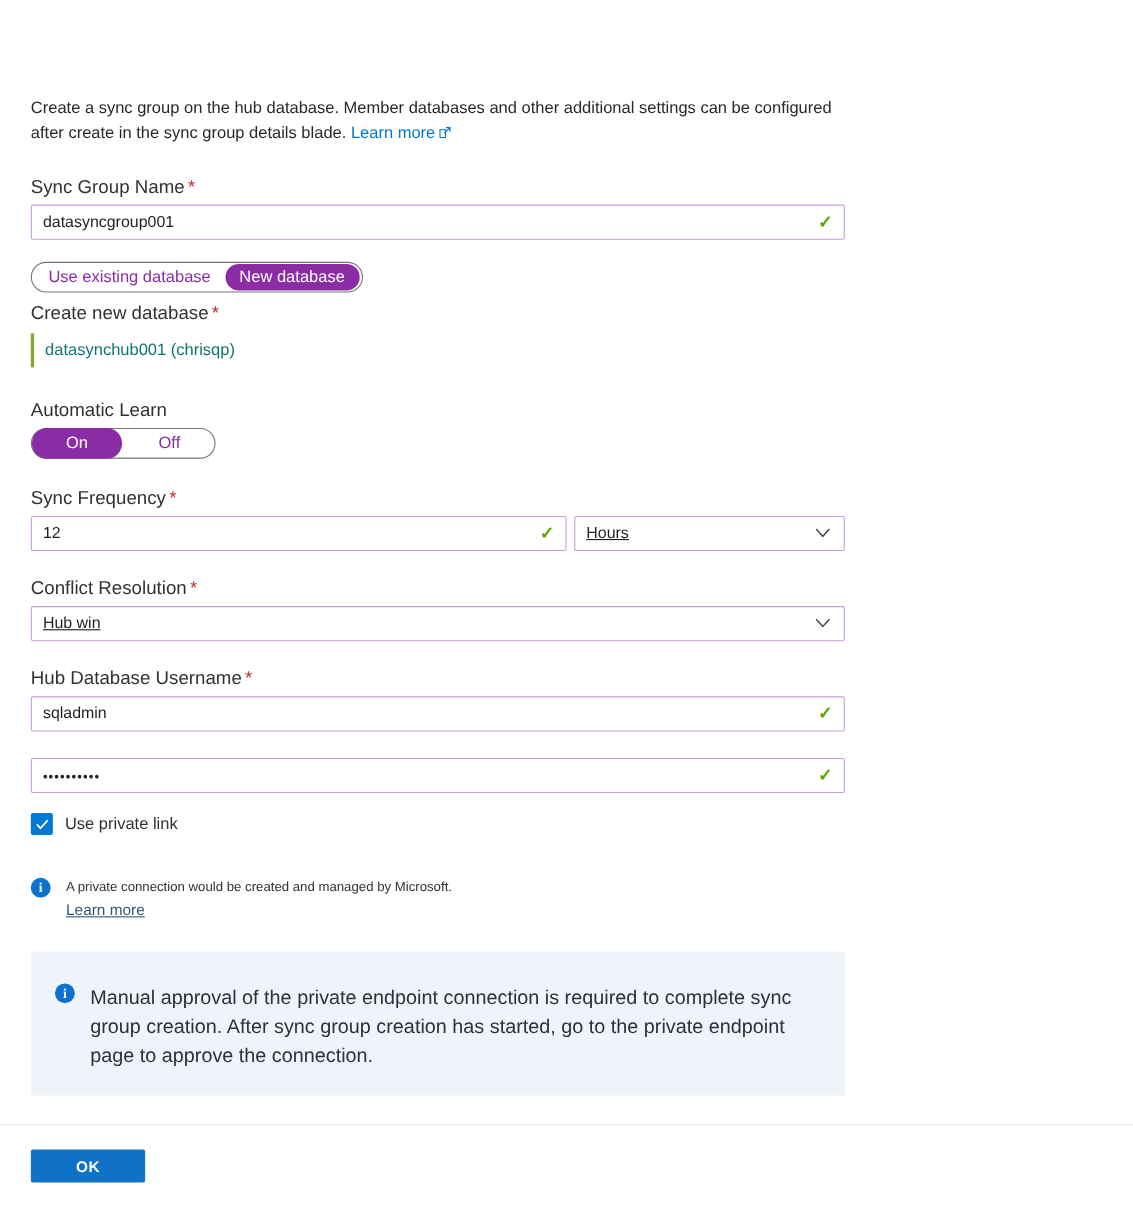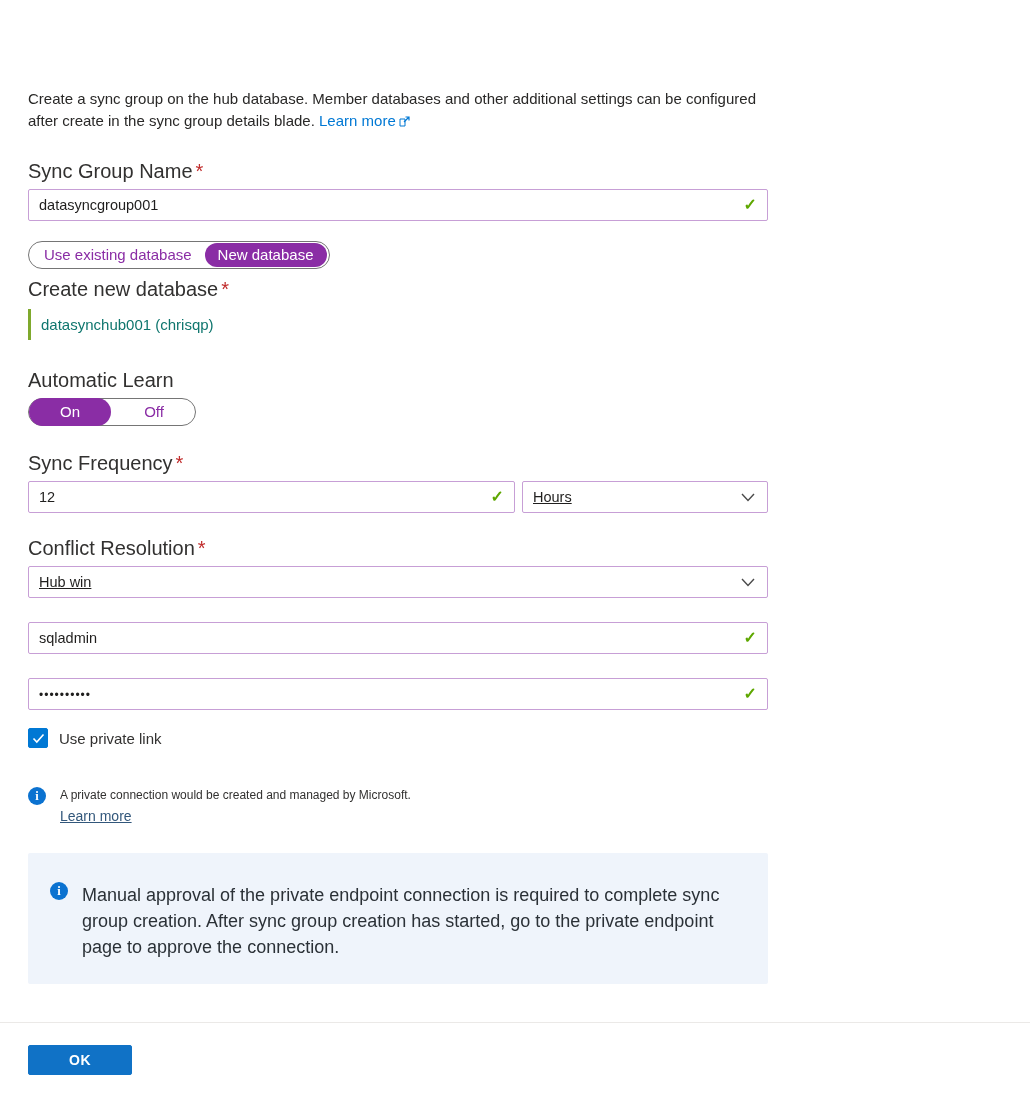--- a/index.html
+++ b/index.html
@@ -13,21 +13,21 @@
   .title { font-size:27px; font-weight:700; color:#252423; letter-spacing:-0.2px; }
   .ellipsis { margin-left:38px; color:#605e5c; font-size:15px; letter-spacing:2px; cursor:pointer; position:relative; top:-4px; }
   .close { margin-left:auto; font-size:21px; font-weight:300; color:#3b3a39; cursor:pointer; line-height:1; padding:2px 4px; }
 
   
   .intro { margin-top:72px; width:745px; font-size:15px; line-height:1.48; color:#292827; }
   .link-blue { color:#0078d4; text-decoration:none; cursor:pointer; }
   .ext-icon { display:inline-block; margin-left:3px; position:relative; top:1px; }
 
   
-  .field-label { font-size:20px; color:#323130; margin-bottom:6px; }
+  .field-label { font-size:17px; color:#323130; margin-bottom:6px; }
   .req { color:#c02b2b; margin-left:3px; }
   .input-wrap { position:relative; width:740px; }
   .text-input {
     width:100%; height:32px; border:1px solid #c79fd6; border-radius:2px;
     font-family:"Liberation Sans", sans-serif; font-size:14.5px; color:#201f1e;
     padding:0 34px 0 10px; outline:none; background:#fff;
   }
   .input-check { position:absolute; right:11px; top:6px; color:#5ea700; font-size:16px; font-weight:bold; pointer-events:none; }
 
   .mt-field { margin-top:24px; }
@@ -129,20 +129,21 @@
     <div class="field-label"><span>Conflict Resolution</span><span class="req">*</span></div>
     <div class="dd dd-full">
       <span>Hub win</span>
       <span><svg width="14" height="9" viewBox="0 0 14 9">
             <path d="M1 1 L7 7.5 L13 1" fill="none" stroke="#4a4a4a" stroke-width="1.4"></path>
           </svg></span>
     </div>
   </div>
 
   <div style="margin-top:24px;">
+    <div class="field-label"><span>Hub Database Username</span><span class="req">*</span></div>
     <div class="input-wrap">
       <input class="text-input" type="text" value="sqladmin" style="">
       <span class="input-check">✓</span>
     </div>
   </div>
 
   <div style="margin-top:24px;">
     <div class="input-wrap">
       <input class="text-input" type="text" style="font-size: 12px; letter-spacing: 1px; padding-top: 2px;" value="••••••••••">
       <span class="input-check">✓</span>

